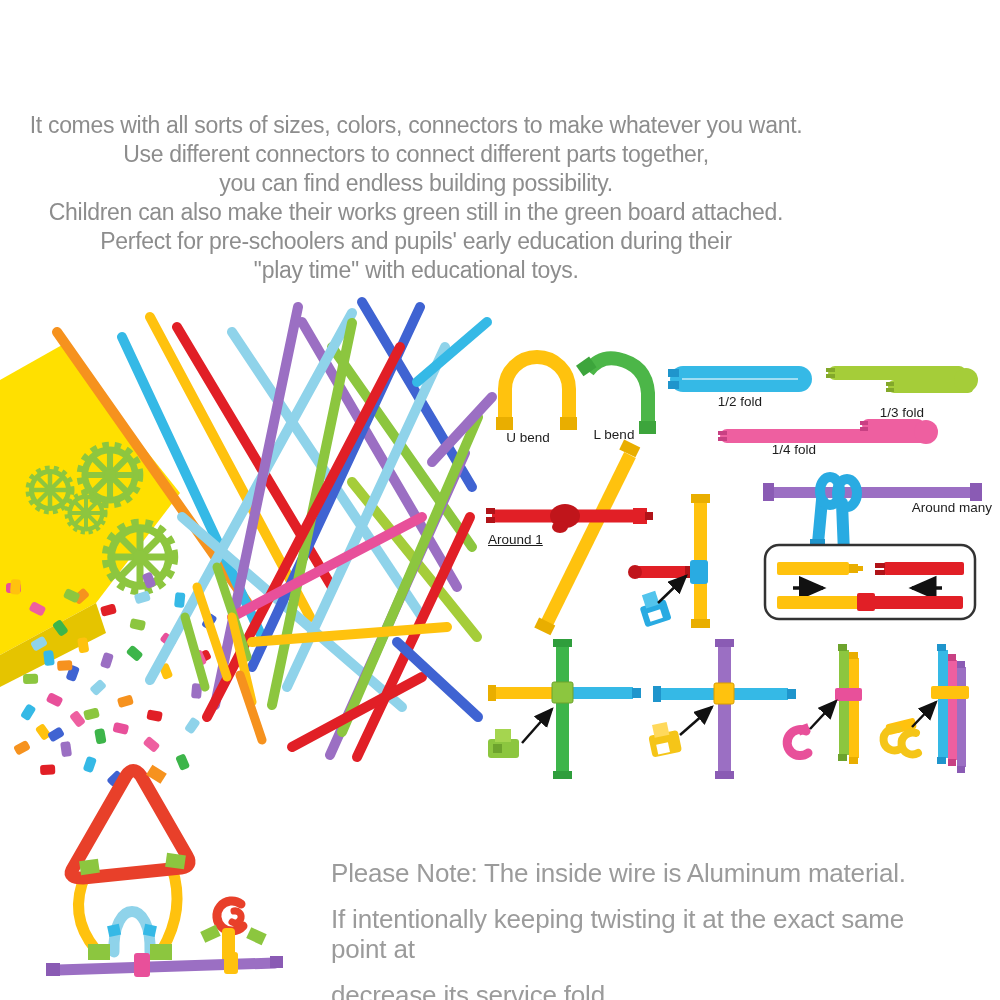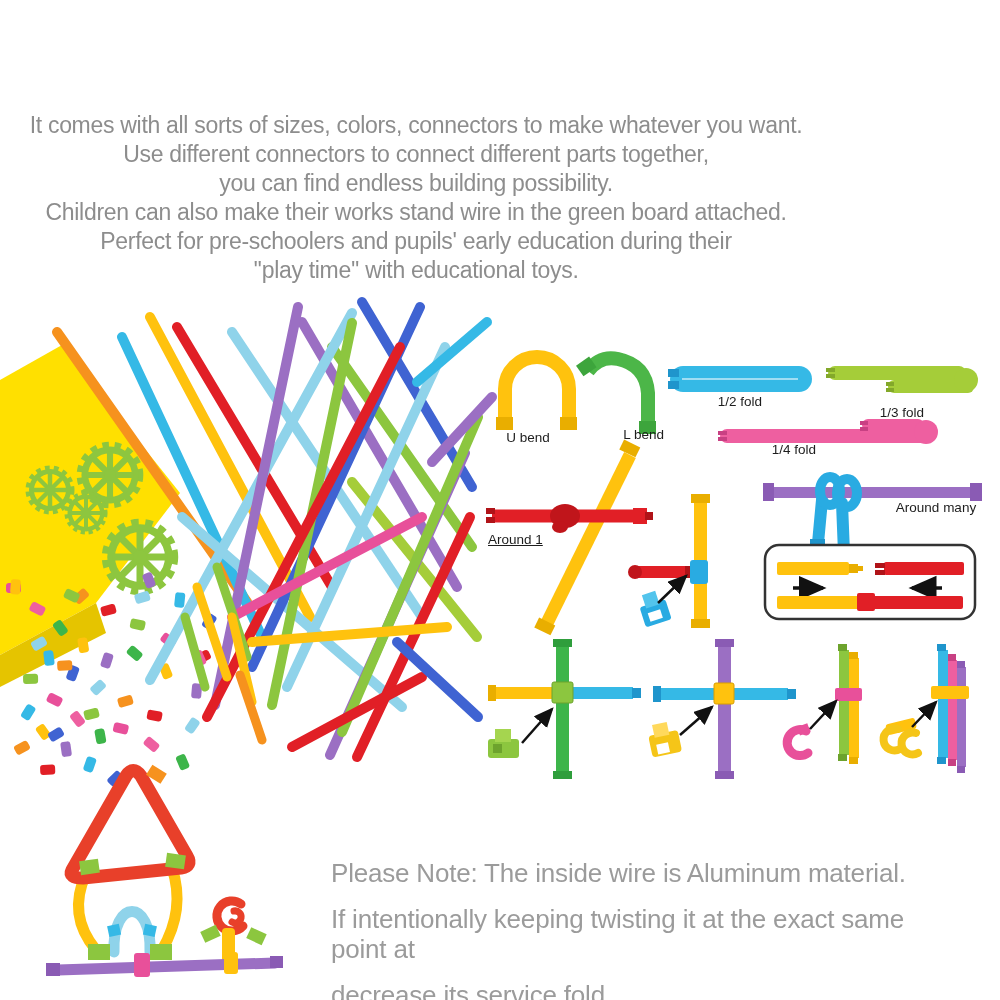--- a/index.html
+++ b/index.html
@@ -12,38 +12,38 @@
   .intro p{margin:0;}
   .note{position:absolute;left:315px;top:842px;width:660px;text-align:left;
         font-size:26px;line-height:30px;color:#9B9B9B;letter-spacing:-0.2px;}
   .note p{margin:16px;}
   .photo-svg{position:absolute;left:0;top:285px;}
   .build-svg{position:absolute;left:10px;top:760px;}
   .diagram-wrap{position:absolute;left:480px;top:335px;width:520px;height:475px;}
   .diagram-wrap svg{position:absolute;left:0;top:0;}
   .dlabel{position:absolute;font-size:13.5px;color:#1d1d1d;text-align:center;white-space:nowrap;}
   .lbl-ubend{left:6px;top:95px;width:84px;}
-  .lbl-lbend{left:108px;top:92px;width:76px;text-align:right;}
+  .lbl-lbend{left:96px;top:92px;width:76px;}
   .lbl-half{left:222px;top:59px;width:76px;}
   .lbl-third{left:384px;top:59px;width:76px;margin-top:11px;}
   .lbl-quarter{left:276px;top:107px;width:76px;}
   .lbl-around1{left:8px;top:197px;width:80px;text-align:left;text-decoration:underline;}
-  .lbl-aroundmany{left:400px;top:165px;width:112px;text-align:center;}
+  .lbl-aroundmany{left:400px;top:165px;width:112px;text-align:right;}
 </style>
 </head>
 <body>
 
 <div class="canvas">
 
 
   <div class="intro">
     <p>It comes with all sorts of sizes, colors, connectors to make whatever you want.</p>
     <p>Use different connectors to connect different parts together,</p>
     <p>you can find endless building possibility.</p>
-    <p>Children can also make their works stand wire in the green board attached.</p>
+    <p>Children can also make their works green still in the green board attached.</p>
     <p>Perfect for pre-schoolers and pupils' early education during their</p>
     <p>''play time'' with educational toys.</p>
   </div>
 
   <svg class="photo-svg" width="500" height="510" viewBox="0 0 500 510">
     <defs>
       <g id="gearproto">
         <circle r="42" fill="none" stroke="#8DC63F" stroke-width="14" stroke-dasharray="9 8"></circle>
         <circle r="37" fill="none" stroke="#8DC63F" stroke-width="10"></circle>
         <line x1="-35" y1="0" x2="35" y2="0" stroke="#8DC63F" stroke-width="9"></line>

